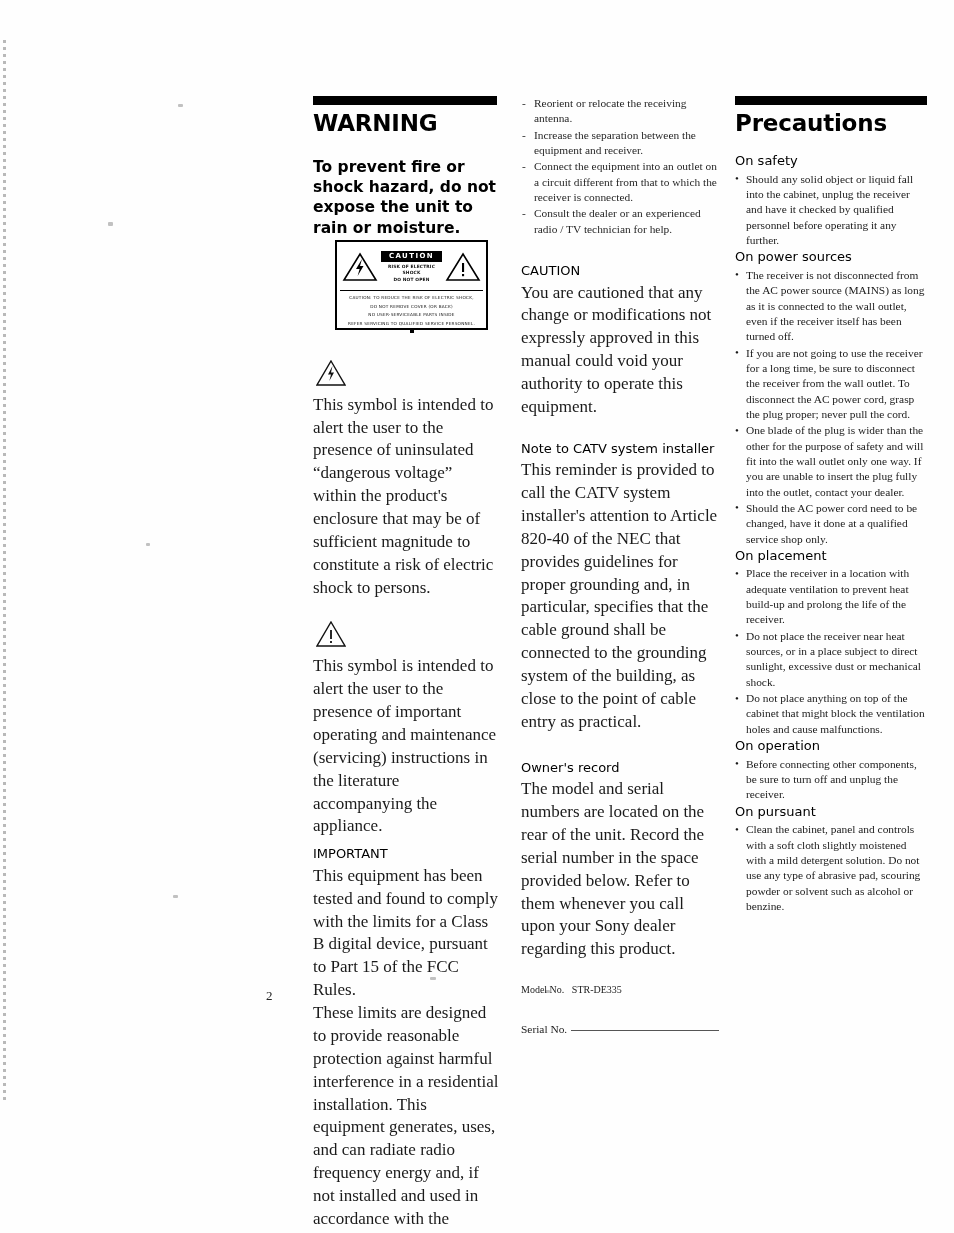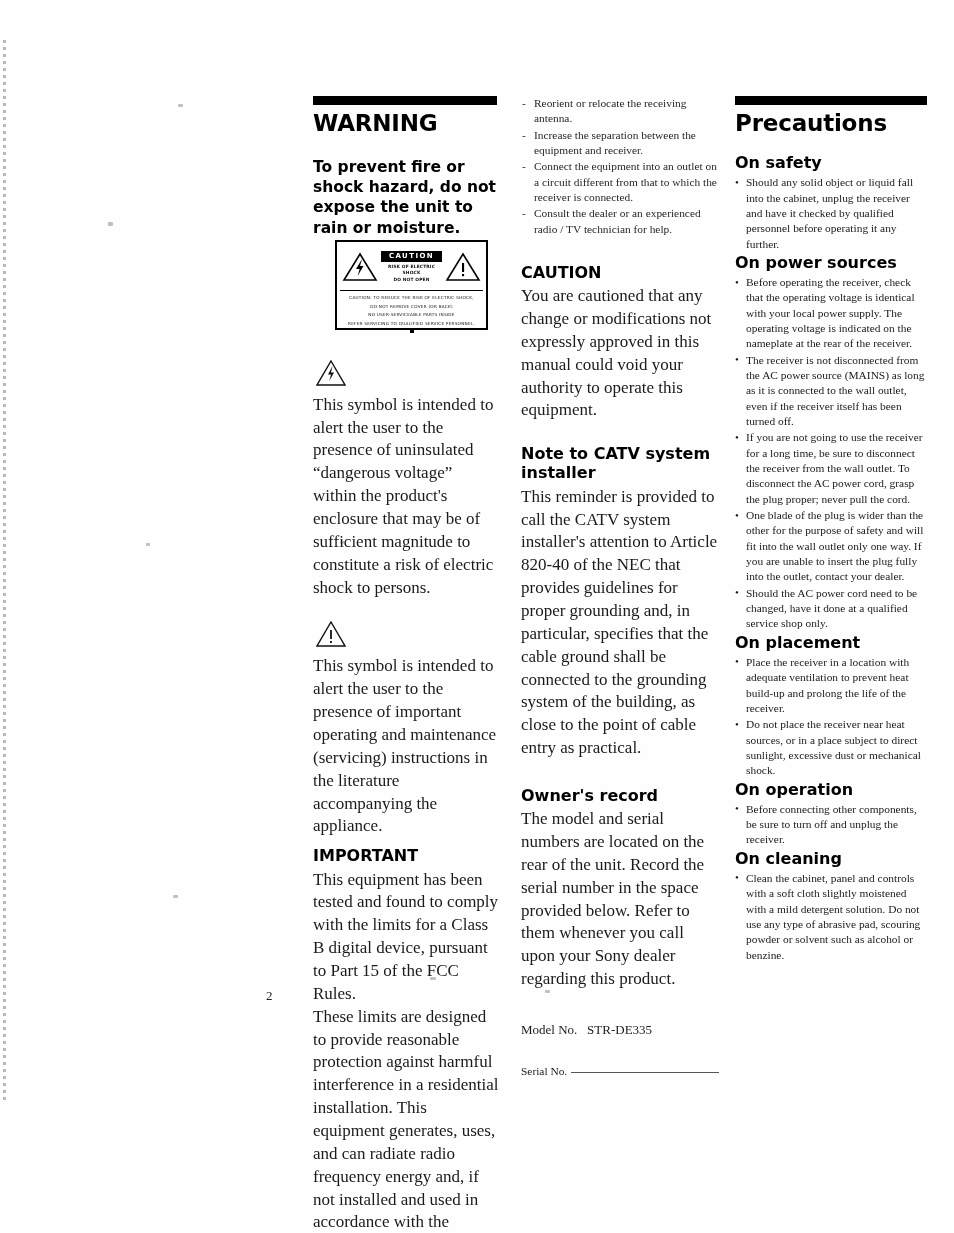--- a/index.html
+++ b/index.html
@@ -75,22 +75,22 @@
     font-family: "DejaVu Sans", sans-serif;
     font-weight: bold;
     font-size: 15.5px;
     line-height: 1.30;
     margin: 0 0 18px 0;
     color: #000;
   }
 
   h3.sub {
     font-family: "DejaVu Sans", sans-serif;
-    font-weight: bold;
-    font-size: 16px;
+    font-weight: normal;
+    font-size: 13px;
     line-height: 1.2;
     margin: 0 0 3px 0;
     color: #000;
   }
   h3.sub.spaced-top { margin-top: 0; }
 
   p.body {
     font-size: 17px;
     line-height: 1.345;
     margin: 0 0 0 0;
@@ -208,23 +208,23 @@
     content: "-";
     position: absolute;
     left: 1px;
     top: 0;
     font-size: 11.4px;
   }
   ul.dashes li { color: #272727; }
 
   
   .record-line {
-    font-size: 13px;
+    font-size: 10px;
     line-height: 1.345;
-    margin-top: 30px;
+    margin-top: 22px;
     color: #1a1a1a;
   }
   .serial-row {
     display: flex;
     align-items: baseline;
     margin-top: 26px;
     font-size: 11.4px;
     color: #1a1a1a;
   }
   .serial-rule {
@@ -362,39 +362,39 @@
 
     <h1 class="section-title" style="margin-bottom:18px;">Precautions</h1>
 
     <h3 class="sub">On safety</h3>
     <ul class="bullets">
       <li>Should any solid object or liquid fall into the cabinet, unplug the receiver and have it checked by qualified personnel before operating it any further.</li>
     </ul>
 
     <h3 class="sub spaced-top">On power sources</h3>
     <ul class="bullets">
-      <li>Before operating the receiver, check that the operating voltage is identical with your local power supply. The operating voltage is indicated on the nameplate at the rear of the receiver.</li>
       <li>The receiver is not disconnected from the AC power source (MAINS) as long as it is connected to the wall outlet, even if the receiver itself has been turned off.</li>
       <li>If you are not going to use the receiver for a long time, be sure to disconnect the receiver from the wall outlet. To disconnect the AC power cord, grasp the plug proper; never pull the cord.</li>
       <li>One blade of the plug is wider than the other for the purpose of safety and will fit into the wall outlet only one way. If you are unable to insert the plug fully into the outlet, contact your dealer.</li>
       <li>Should the AC power cord need to be changed, have it done at a qualified service shop only.</li>
     </ul>
 
     <h3 class="sub spaced-top">On placement</h3>
     <ul class="bullets">
       <li>Place the receiver in a location with adequate ventilation to prevent heat build-up and prolong the life of the receiver.</li>
       <li>Do not place the receiver near heat sources, or in a place subject to direct sunlight, excessive dust or mechanical shock.</li>
+      <li>Do not place anything on top of the cabinet that might block the ventilation holes and cause malfunctions.</li>
     </ul>
 
     <h3 class="sub spaced-top">On operation</h3>
     <ul class="bullets">
       <li>Before connecting other components, be sure to turn off and unplug the receiver.</li>
     </ul>
 
-    <h3 class="sub spaced-top">On cleaning</h3>
+    <h3 class="sub spaced-top">On pursuant</h3>
     <ul class="bullets">
       <li>Clean the cabinet, panel and controls with a soft cloth slightly moistened with a mild detergent solution. Do not use any type of abrasive pad, scouring powder or solvent such as alcohol or benzine.</li>
     </ul>
   </div>
 
   <div class="page-number">2</div>
 
 </div>
 
 </body></html>

